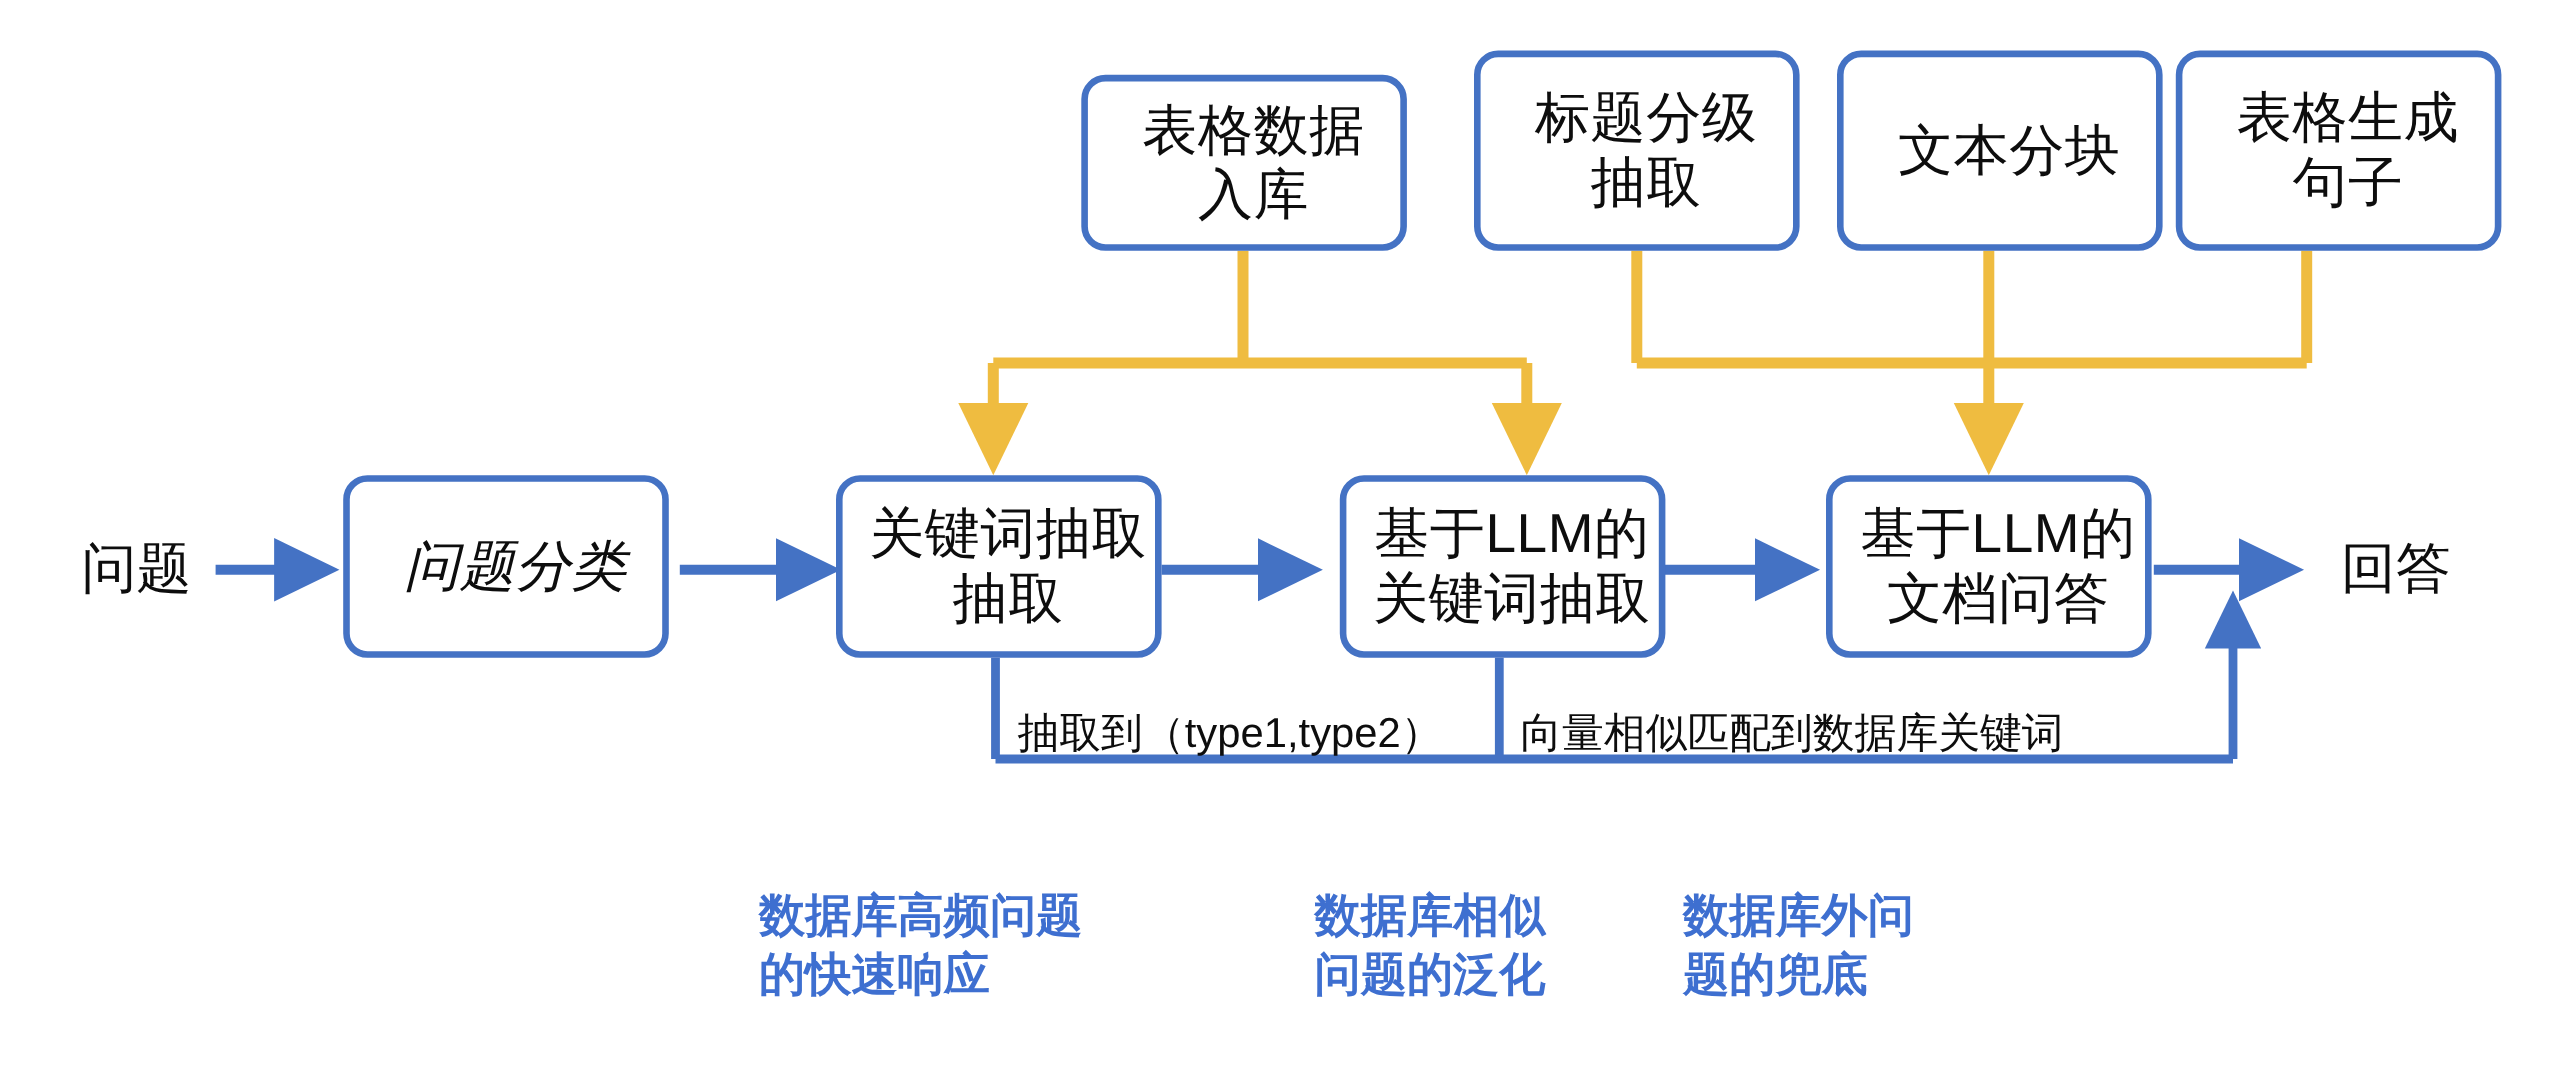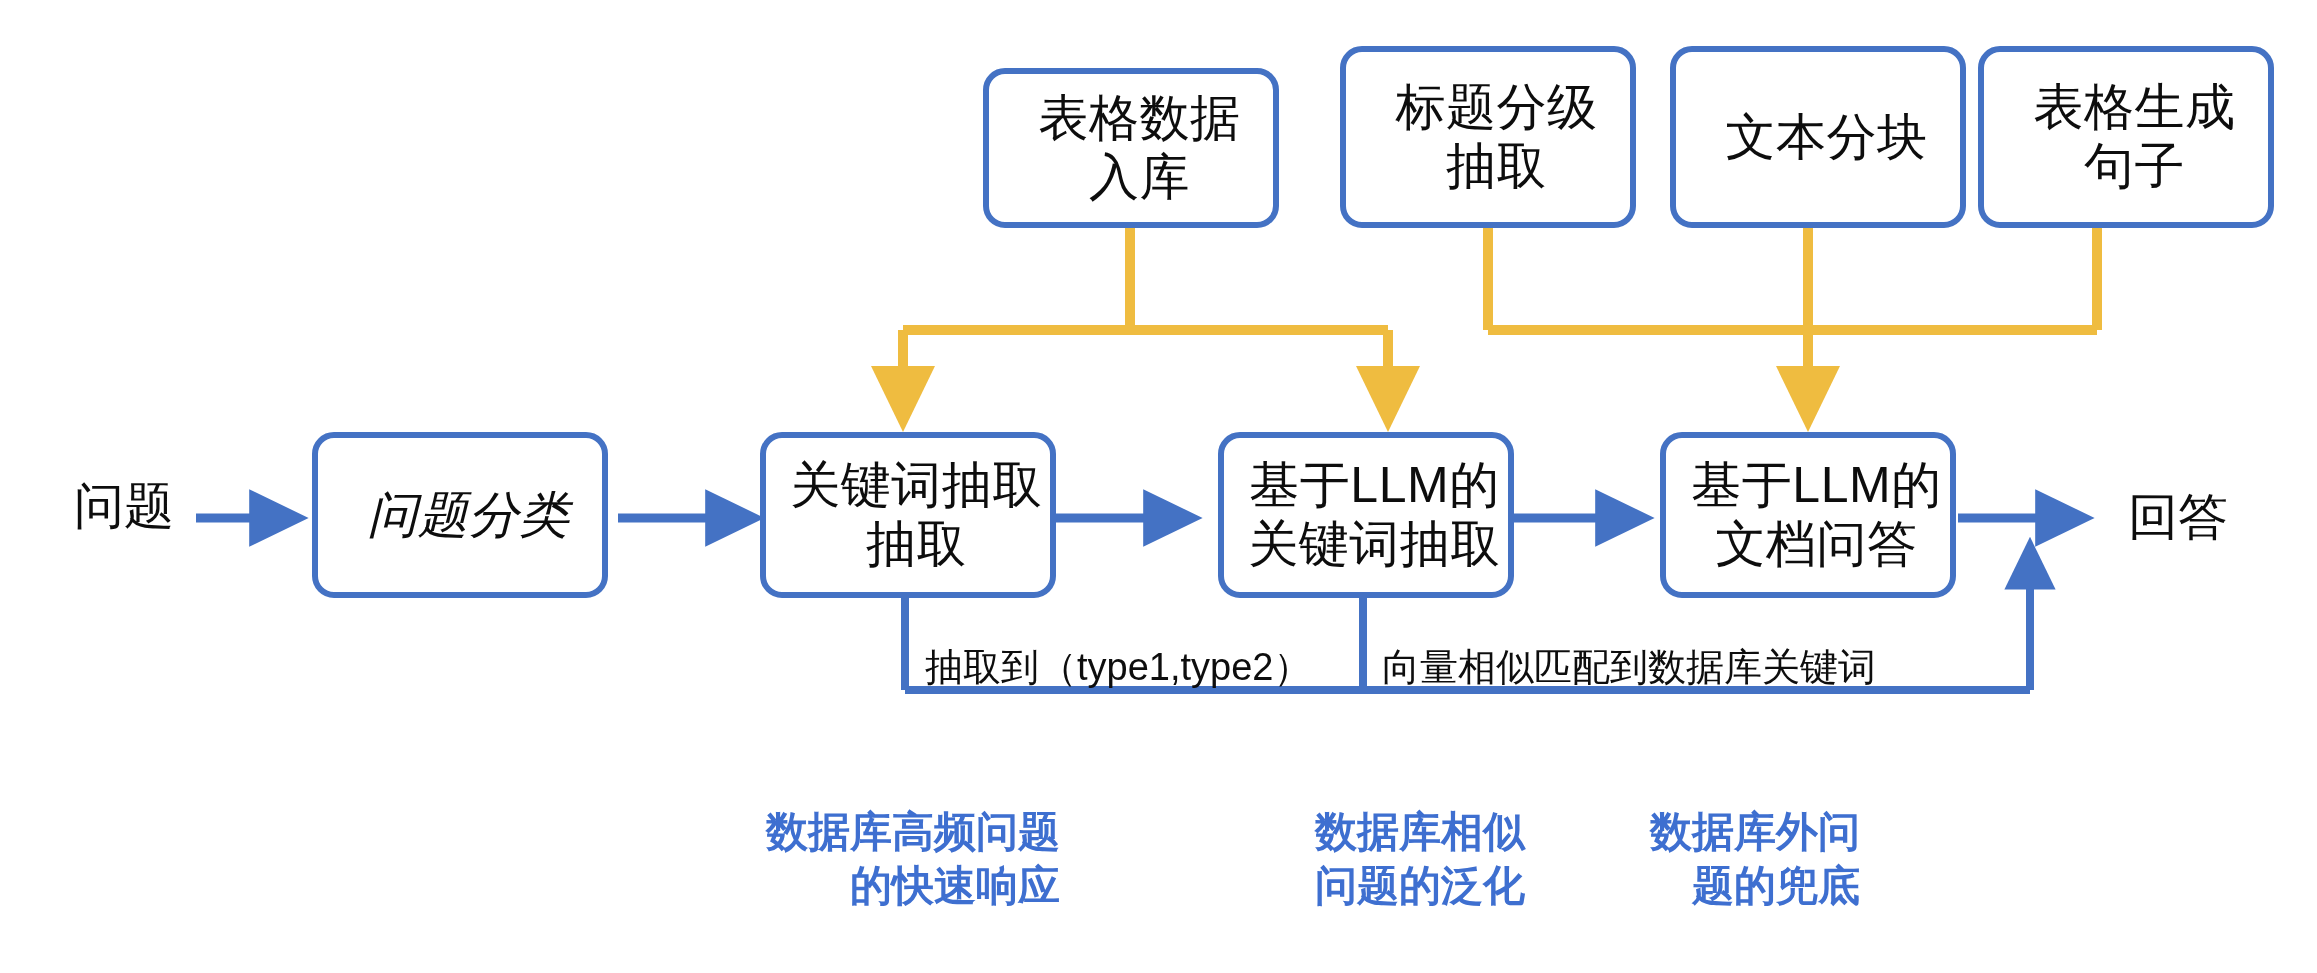--- a/index.html
+++ b/index.html
@@ -64,21 +64,21 @@
     white-space: nowrap;
     z-index: 4;
     background: transparent;
   }
   .caption {
     position: absolute;
     color: #3E6FD0;
     font-weight: bold;
     font-size: 42px;
     line-height: 1.28;
-    text-align: right;
+    text-align: left;
     white-space: pre-line;
     z-index: 3;
   }
 </style>
 </head>
 <body>
 
 <div id="canvas">
 
   <svg id="wires" viewBox="0 0 2317 973" xmlns="http://www.w3.org/2000/svg">
@@ -125,21 +125,21 @@
 入库</div>
 
   <div class="node" style="left:1340px; top:46px; width:296px; height:182px;">标题分级
 抽取</div>
 
   <div class="node" style="left:1660px; top:46px; width:296px; height:182px;margin-left:10px;">文本分块</div>
 
   <div class="node" style="left:1962px; top:46px; width:296px; height:182px;margin-left:16px;">表格生成
 句子</div>
 
-  <div class="plain-label" style="left:54px; top:475px; width:140px; height:64px;">问题</div>
+  <div class="plain-label" style="left:54px; top:486px; width:140px; height:64px;">问题</div>
 
   <div class="node" style="left:312px; top:432px; width:296px; height:166px;font-style:italic;">问题分类</div>
 
   <div class="node" style="left:760px; top:432px; width:296px; height:166px;">关键词抽取
 抽取</div>
 
   <div class="node" style="left:1218px; top:432px; width:296px; height:166px;">基于LLM的
 关键词抽取</div>
 
   <div class="node" style="left:1660px; top:432px; width:296px; height:166px;">基于LLM的

